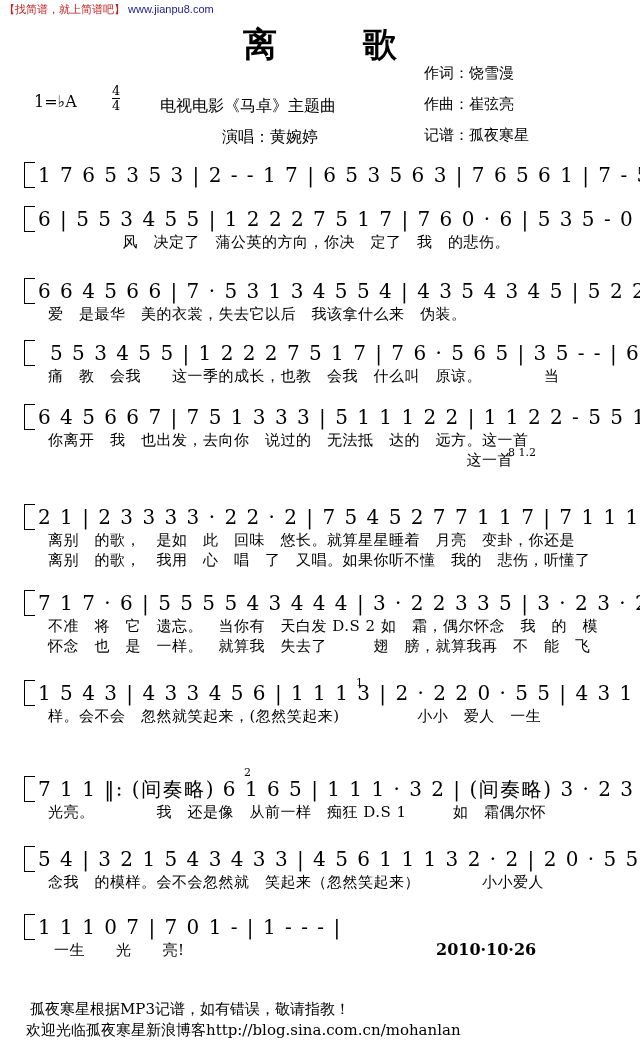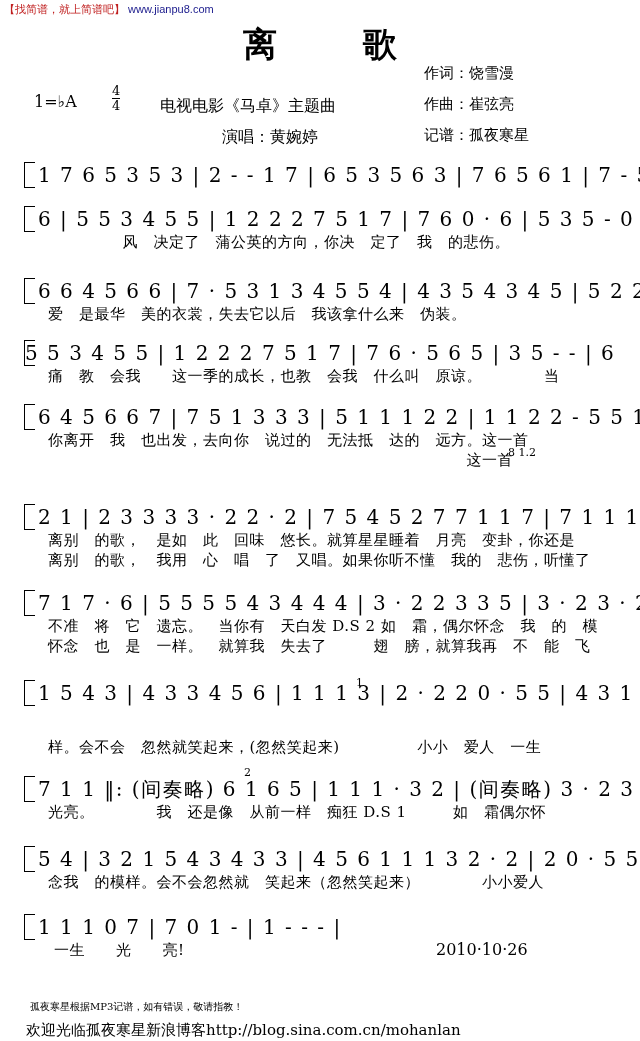--- a/index.html
+++ b/index.html
@@ -104,24 +104,25 @@
     border-top:1.6px solid #000;
     border-bottom:1.6px solid #000;
   }
 
   
   .date{
     position:absolute;
     font-size:16px;
     font-family:"DejaVu Serif", serif;
     white-space:nowrap;
+    font-weight:bold;
   }
   .foot1{
     position:absolute;left:30px;top:1000px;
-    font-size:10px;white-space:nowrap;
+    font-size:15px;white-space:nowrap;
     font-family:"DejaVu Serif", serif;
   }
   .foot2{
     position:absolute;left:26px;top:1021px;
     font-size:15px;white-space:nowrap;
     font-family:"DejaVu Serif", serif;
   }
   .marker{
     position:absolute;
     font-size:11px;
@@ -166,21 +167,21 @@
   </div>
 
   <div class="system" style="top:278px;">
     <div class="syshook"></div>
     <div class="notes" style="padding-left:14px;">6 6 4 5 6 6 | 7 · 5 3 1      3 4 5 5 4 | 4 3 5 4  3 4 5 | 5 2 2 - - ‖</div>
     <div class="lyrics" style="padding-left:24px;">爱　是最华　美的衣裳，失去它以后　我该拿什么来　伪装。</div>
   </div>
 
   <div class="system" style="top:340px;">
     <div class="syshook"></div>
-    <div class="notes" style="padding-left:1px;">5 5 3 4 5 5 | 1 2 2 2 7 5     1 7 | 7 6 · 5 6 5 | 3 5 - - | 6</div>
+    <div class="notes" style="padding-left:26px;">5 5 3 4 5 5 | 1 2 2 2 7 5     1 7 | 7 6 · 5 6 5 | 3 5 - - | 6</div>
     <div class="lyrics" style="padding-left:24px;">痛　教　会我　　这一季的成长，也教　会我　什么叫　原谅。　　　　当</div>
   </div>
 
   <div class="system" style="top:404px;">
     <div class="syshook"></div>
     <div class="notes" style="padding-left:14px;">6 4 5 6 6 7 | 7 5 1 3 3 3 | 5 1 1 1 2 2 | 1 1 2 2 - 5 5 1</div>
     <div class="lyrics" style="padding-left:24px;">你离开　我　也出发，去向你　说过的　无法抵　达的　远方。这一首</div>
     <div class="lyrics2" style="padding-left:24px;">　　　　　　　　　　　　　　　　　　　　　　　　　　　这一首</div>
   </div>
 
@@ -198,21 +199,21 @@
     <div class="notes" style="padding-left:14px;">7 1 7 · 6 | 5 5 5 5 4 3      4 4 4 | 3 · 2      2 3 3 5 | 3 · 2      3 · 2</div>
     <div class="lyrics" style="padding-left:24px;">不准　将　它　遗忘。　当你有　天白发 D.S 2 如　霜，偶尔怀念　我　的　模</div>
     <div class="lyrics2" style="padding-left:24px;">怀念　也　是　一样。　就算我　失去了　　　翅　膀，就算我再　不　能　飞</div>
   </div>
 
   <div class="marker" style="left:356px;top:676px;">1</div>
 
   <div class="system" style="top:680px;">
     <div class="syshook"></div>
     <div class="notes" style="padding-left:14px;">1      5 4 3 | 4 3 3 4 5 6 | 1 1 1 3 | 2 · 2 2 0 · 5 5 | 4 3 1 1</div>
-    <div class="lyrics" style="padding-left:24px;margin-top:31px;">样。会不会　忽然就笑起来，(忽然笑起来)　　　　　小小　爱人　一生</div>
+    <div class="lyrics" style="padding-left:24px;">样。会不会　忽然就笑起来，(忽然笑起来)　　　　　小小　爱人　一生</div>
   </div>
 
   <div class="marker" style="left:244px;top:766px;">2</div>
 
   <div class="system" style="top:776px;">
     <div class="syshook"></div>
     <div class="notes" style="padding-left:14px;">7 1 1 ‖: (间奏略)  6 1 6 5 | 1 1 1 · 3 2 | (间奏略) 3 · 2 3 2 2 3 4</div>
     <div class="lyrics" style="padding-left:24px;">光亮。　　　　我　还是像　从前一样　痴狂 D.S 1　　　如　霜偶尔怀</div>
   </div>
 

